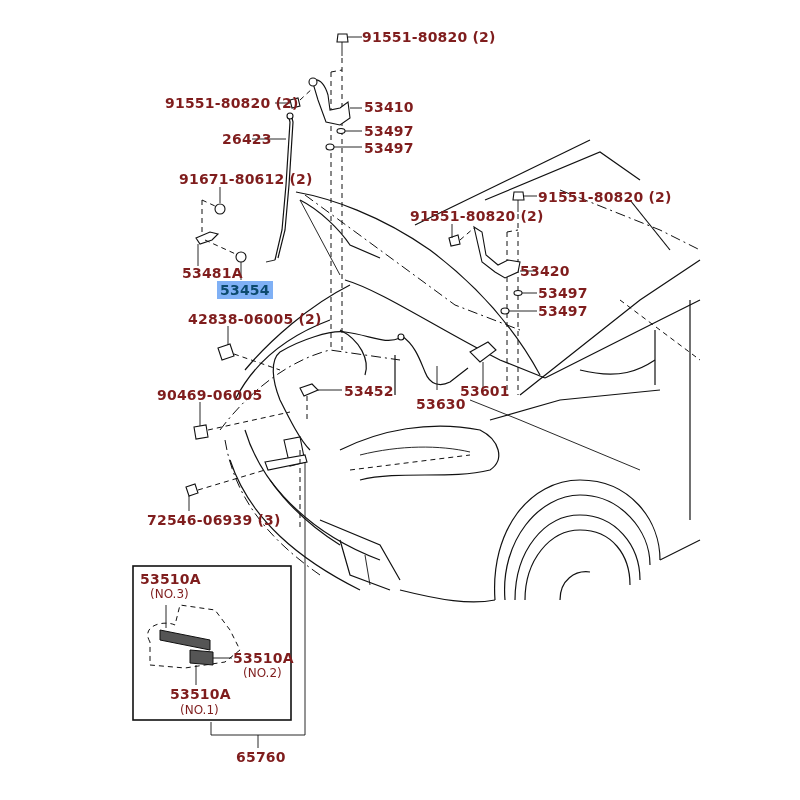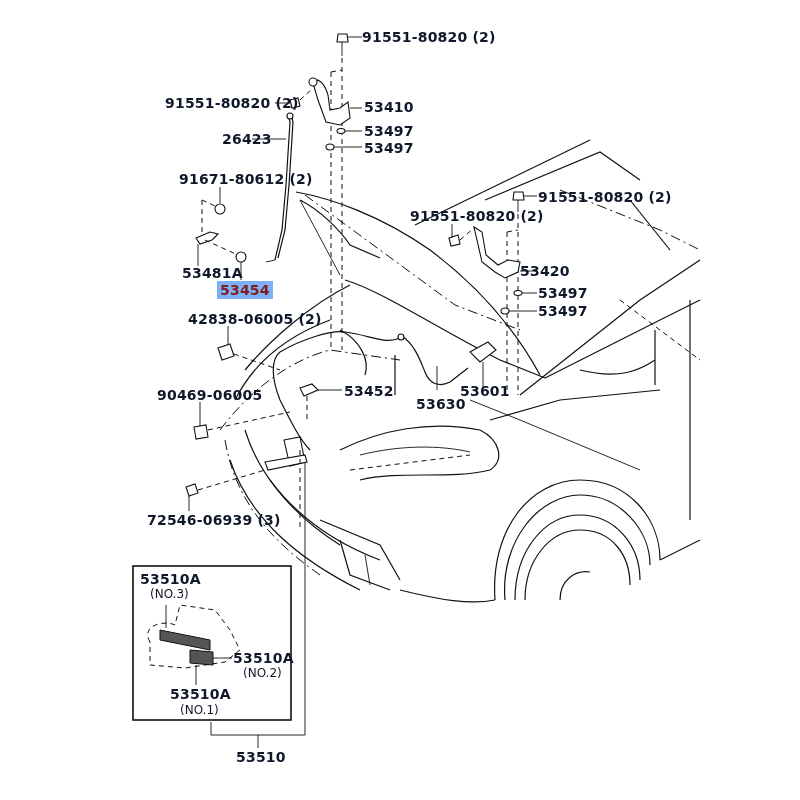--- a/index.html
+++ b/index.html
@@ -1,21 +1,21 @@
 <!DOCTYPE html>
 <html><head>
 <meta charset="utf-8">
 <style>
   html,body{margin:0;padding:0;background:#ffffff;}
   #stage{position:relative;width:800px;height:800px;background:#fff;overflow:hidden;}
   svg.art{position:absolute;left:0;top:0;width:800px;height:800px;}
-  .lbl{position:absolute;font-family:"DejaVu Sans",sans-serif;font-weight:bold;color:#0f172a;white-space:nowrap;line-height:1;}
+  .lbl{position:absolute;font-family:"DejaVu Sans",sans-serif;font-weight:bold;color:#7f1d1d;white-space:nowrap;line-height:1;}
   .pn{font-size:14px;letter-spacing:0.2px;}
   .sub{font-size:12px;font-weight:normal;}
-  .hl{background:#7fb0f5;color:#7f1d1d;padding:2px 3px;}
+  .hl{background:#7fb0f5;color:#0c4a6e;padding:2px 3px;}
   .code{font-size:12px;font-weight:bold;font-family:"Liberation Sans",sans-serif;letter-spacing:-0.5px;margin-top:44px;}
   .ln{stroke:#111;stroke-width:1.2;fill:none;}
   .thin{stroke:#111;stroke-width:0.9;fill:none;}
   .dash{stroke:#111;stroke-width:1;fill:none;stroke-dasharray:5 4;}
   .dashlong{stroke:#111;stroke-width:1;fill:none;stroke-dasharray:10 4 2 4;}
   .part{stroke:#111;stroke-width:1.1;fill:#fff;}
   .dark{stroke:#111;stroke-width:1;fill:#555;}
 </style>
 </head>
 <body>
@@ -187,21 +187,21 @@
 <span class="lbl pn" style="left:520px;top:264px">53420</span>
 <span class="lbl pn" style="left:538px;top:286px">53497</span>
 <span class="lbl pn" style="left:538px;top:304px">53497</span>
 
 <span class="lbl pn" style="left:188px;top:312px">42838-06005 (2)</span>
 <span class="lbl pn" style="left:157px;top:388px">90469-06005</span>
 <span class="lbl pn" style="left:344px;top:384px">53452</span>
 <span class="lbl pn" style="left:416px;top:397px">53630</span>
 <span class="lbl pn" style="left:460px;top:384px">53601</span>
 <span class="lbl pn" style="left:147px;top:513px">72546-06939 (3)</span>
-<span class="lbl pn" style="left:236px;top:750px">53510</span>
+<span class="lbl pn" style="left:236px;top:750px">65760</span>
 
 <span class="lbl pn" style="left:140px;top:572px">53510A</span>
 <span class="lbl sub" style="left:150px;top:588px">(NO.3)</span>
 <span class="lbl pn" style="left:233px;top:651px">53510A</span>
 <span class="lbl sub" style="left:243px;top:667px">(NO.2)</span>
 <span class="lbl pn" style="left:170px;top:687px">53510A</span>
 <span class="lbl sub" style="left:180px;top:704px">(NO.1)</span>
 
 <span class="lbl code" style="left:625px;top:784px">533032D</span>
 </div>

